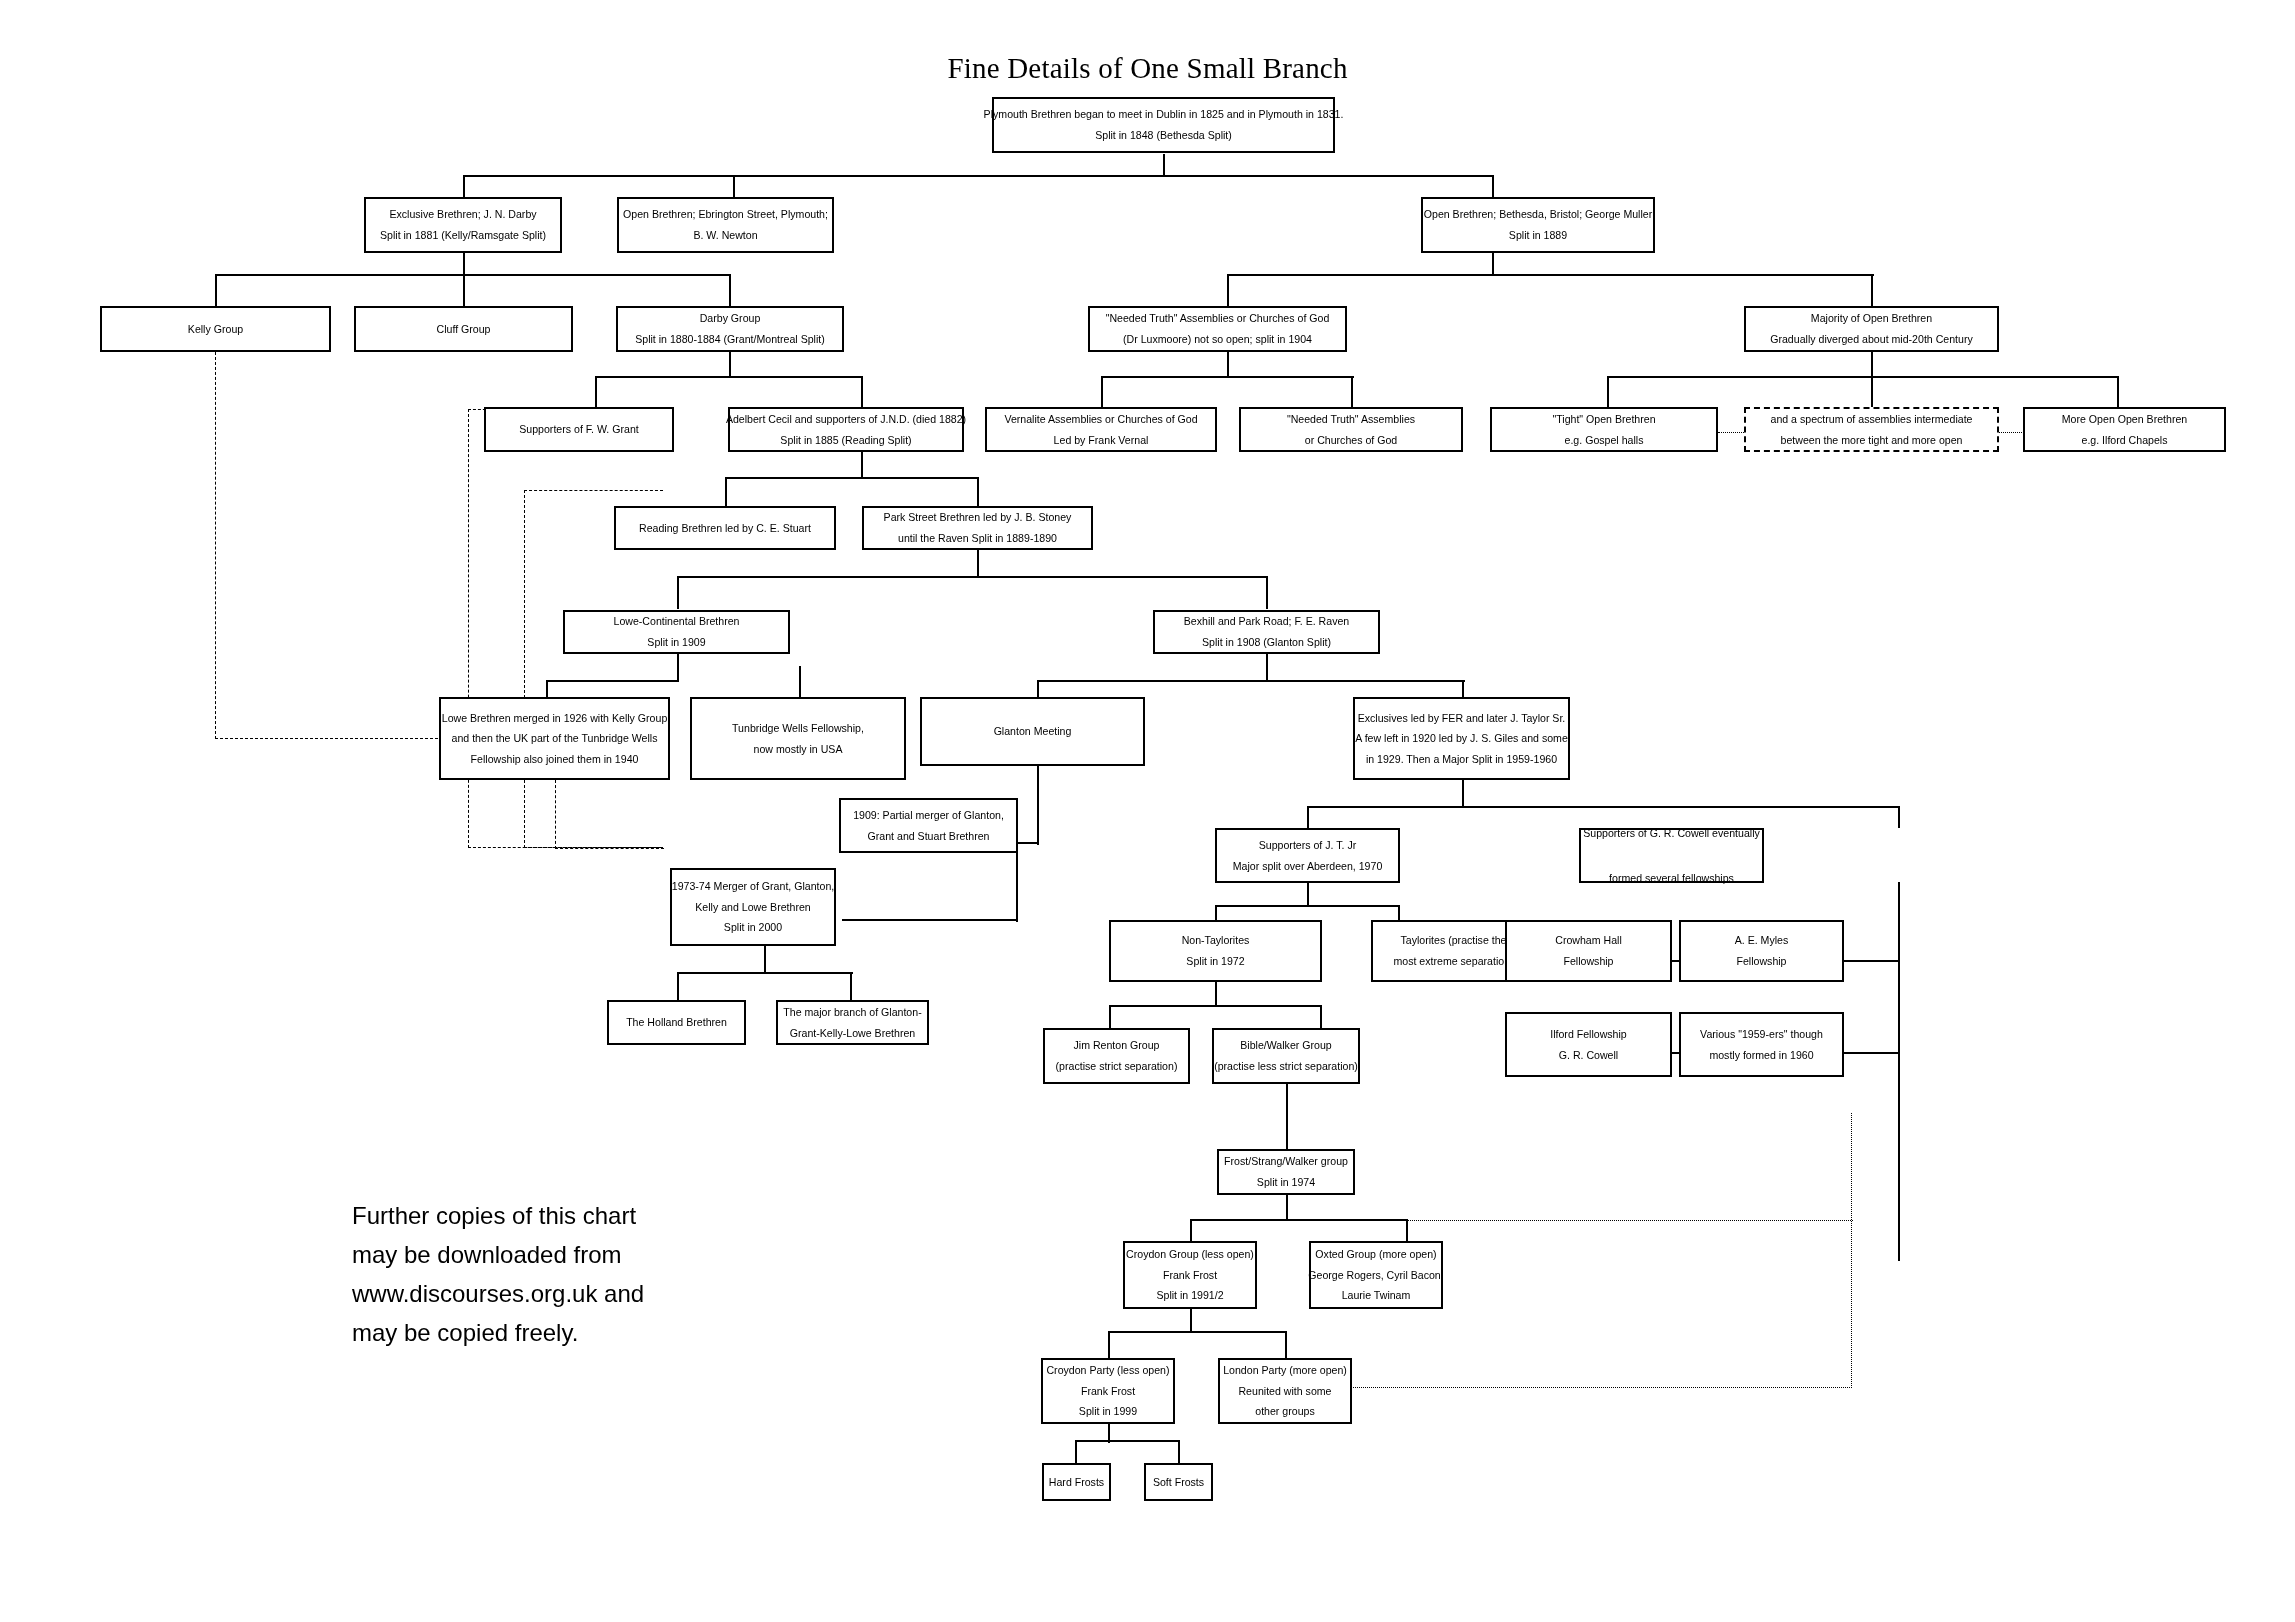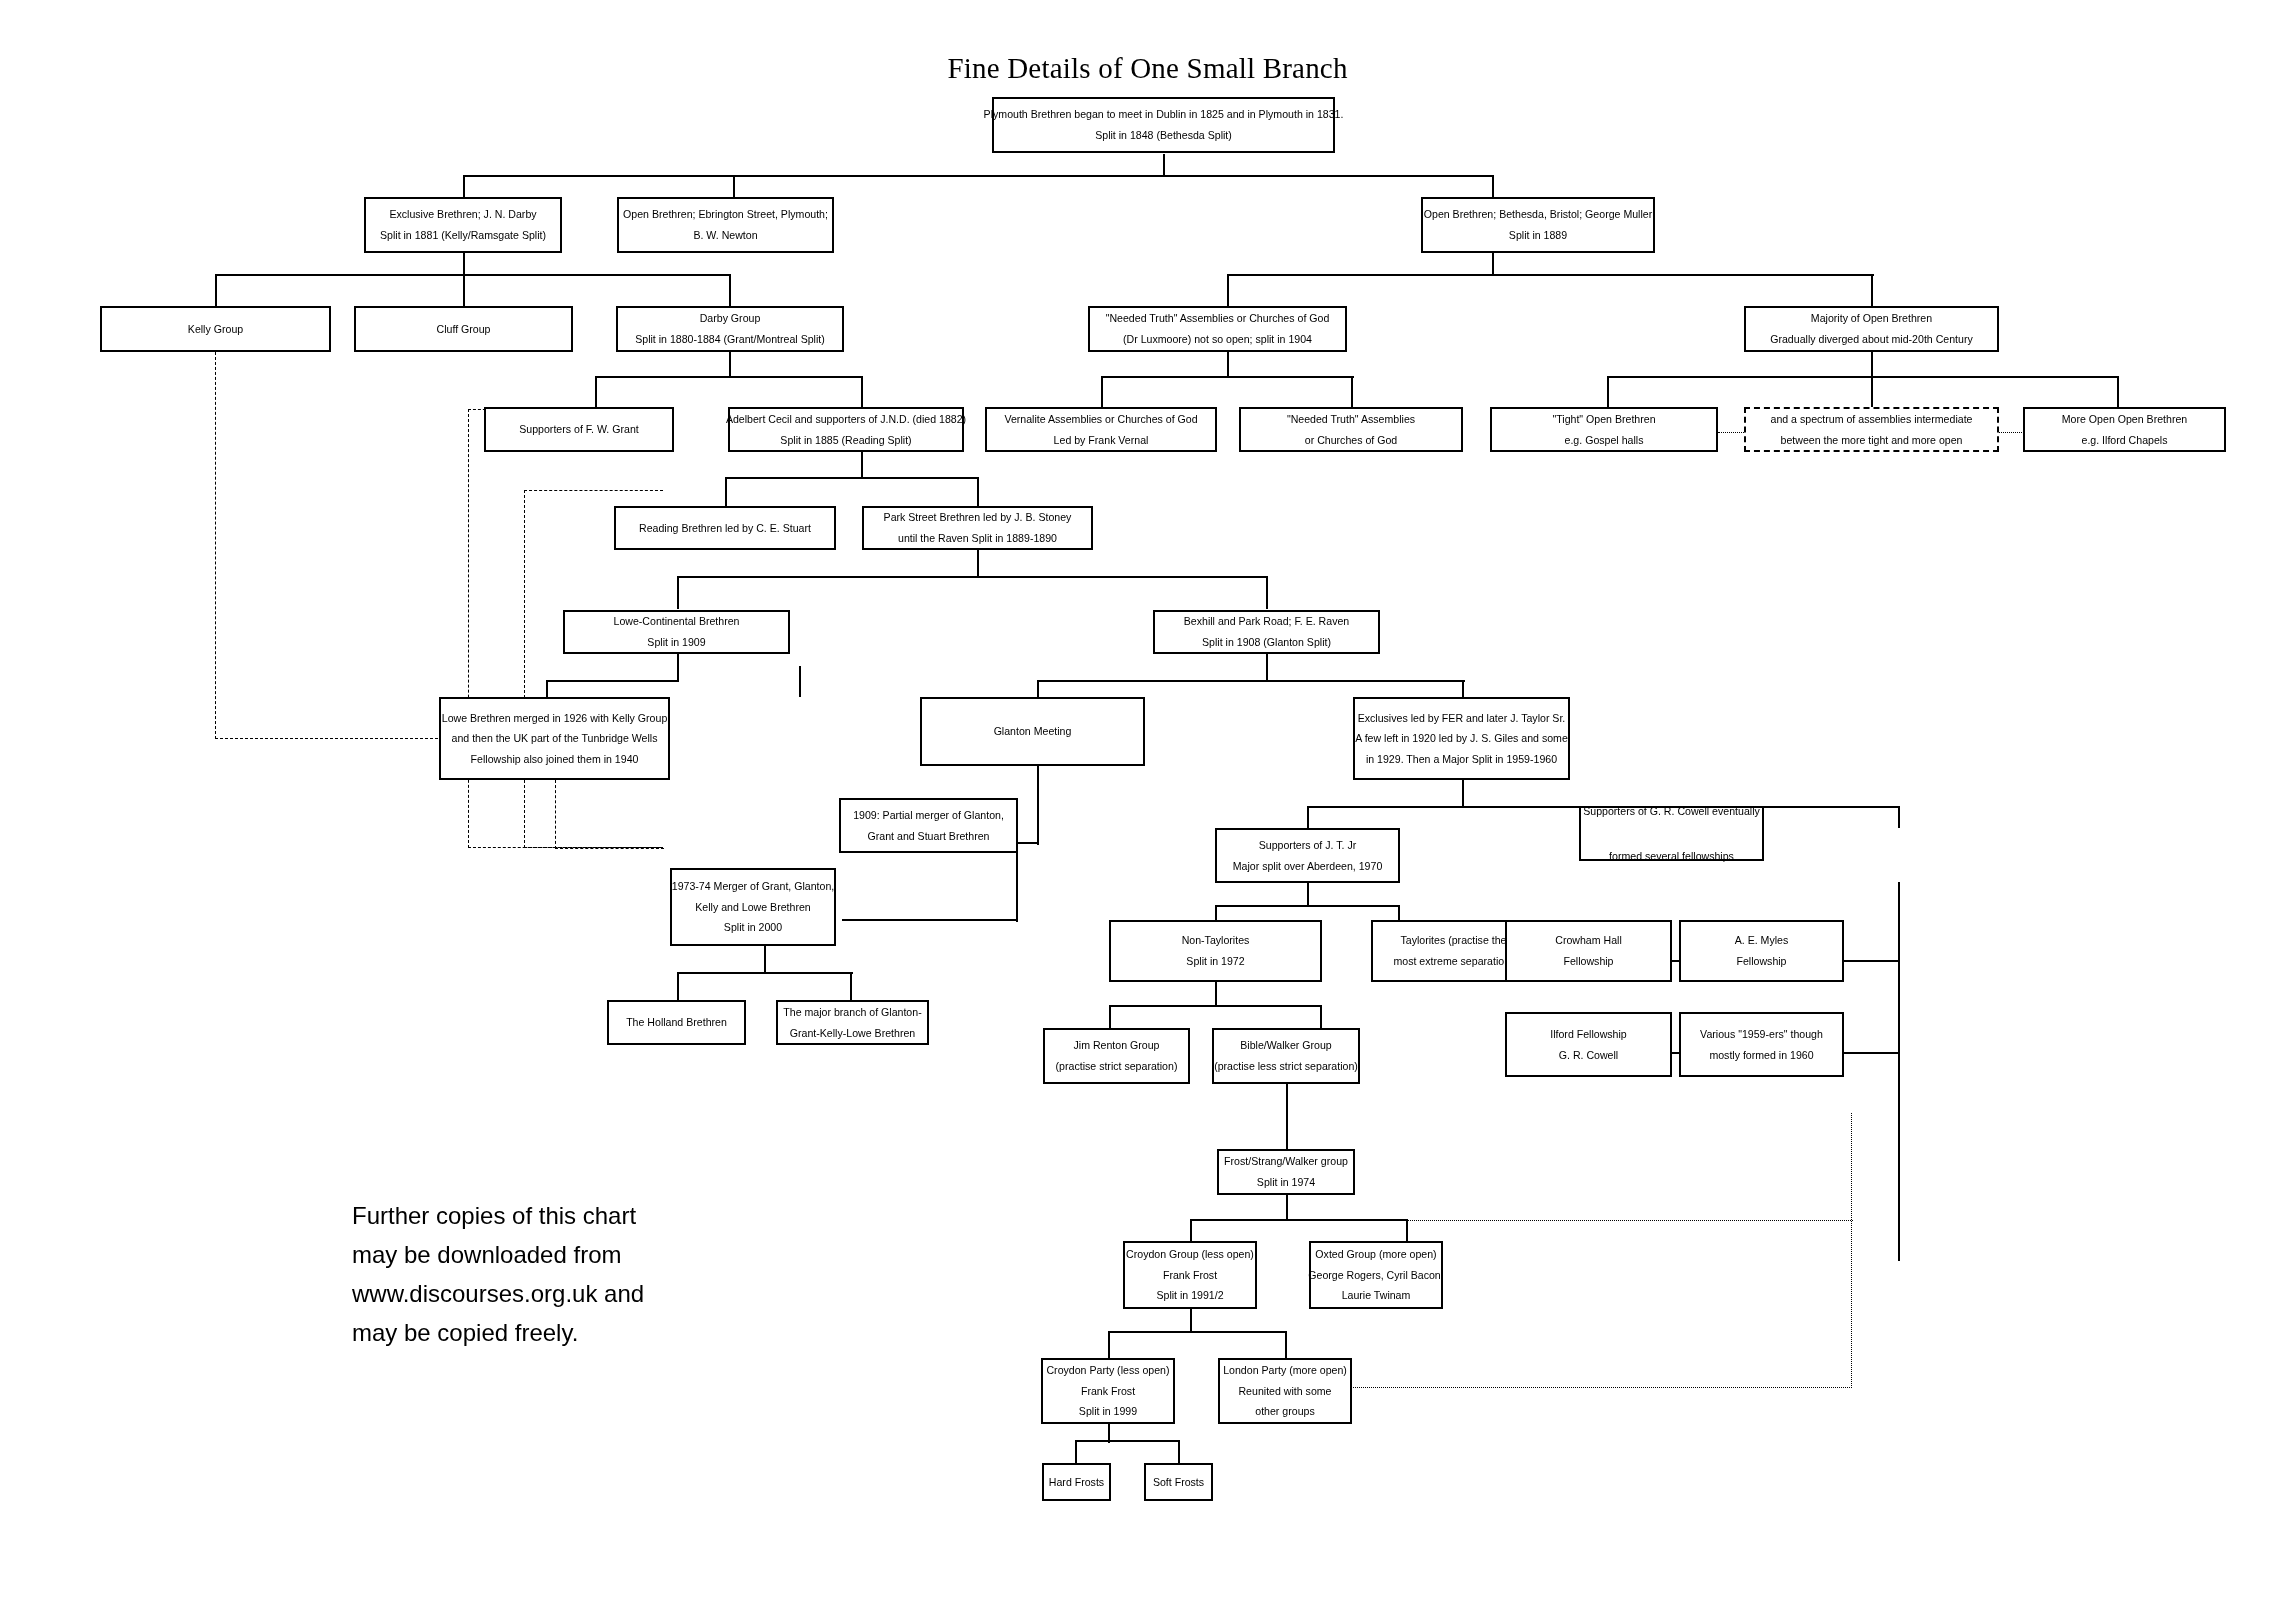--- a/index.html
+++ b/index.html
@@ -313,20 +313,24 @@
     <span class="ln">Bexhill and Park Road; F. E. Raven</span>
     <span class="ln">Split in 1908 (Glanton Split)</span>
   </div>
 
   <div class="node" style="left:439px; top:697px; width:231px; height:83px;">
     <span class="ln">Lowe Brethren merged in 1926 with Kelly Group</span>
     <span class="ln">and then the UK part of the Tunbridge Wells</span>
     <span class="ln">Fellowship also joined them in 1940</span>
   </div>
 
+  <div class="node" style="left:690px; top:697px; width:216px; height:83px;">
+    <span class="ln">Tunbridge Wells Fellowship,</span>
+    <span class="ln">now mostly in USA</span>
+  </div>
 
   <div class="node" style="left:920px; top:697px; width:225px; height:69px;">
     <span class="ln">Glanton Meeting</span>
   </div>
 
   <div class="node" style="left:1353px; top:697px; width:217px; height:83px;">
     <span class="ln">Exclusives led by FER and later J. Taylor Sr.</span>
     <span class="ln">A few left in 1920 led by J. S. Giles and some</span>
     <span class="ln">in 1929. Then a Major Split in 1959-1960</span>
   </div>
@@ -334,21 +338,21 @@
   <div class="node" style="left:839px; top:798px; width:179px; height:55px;">
     <span class="ln">1909: Partial merger of Glanton,</span>
     <span class="ln">Grant and Stuart Brethren</span>
   </div>
 
   <div class="node" style="left:1215px; top:828px; width:185px; height:55px;">
     <span class="ln">Supporters of J. T. Jr</span>
     <span class="ln">Major split over Aberdeen, 1970</span>
   </div>
 
-  <div class="node" style="left:1579px; top:806px; width:185px; height:55px;gap:24px;">
+  <div class="node" style="left:1579px; top:828px; width:185px; height:55px;gap:24px;">
     <span class="ln">Supporters of G. R. Cowell eventually</span>
     <span class="ln">formed several fellowships</span>
   </div>
 
   <div class="node" style="left:670px; top:868px; width:166px; height:78px;">
     <span class="ln">1973-74 Merger of Grant, Glanton,</span>
     <span class="ln">Kelly and Lowe Brethren</span>
     <span class="ln">Split in 2000</span>
   </div>
 

